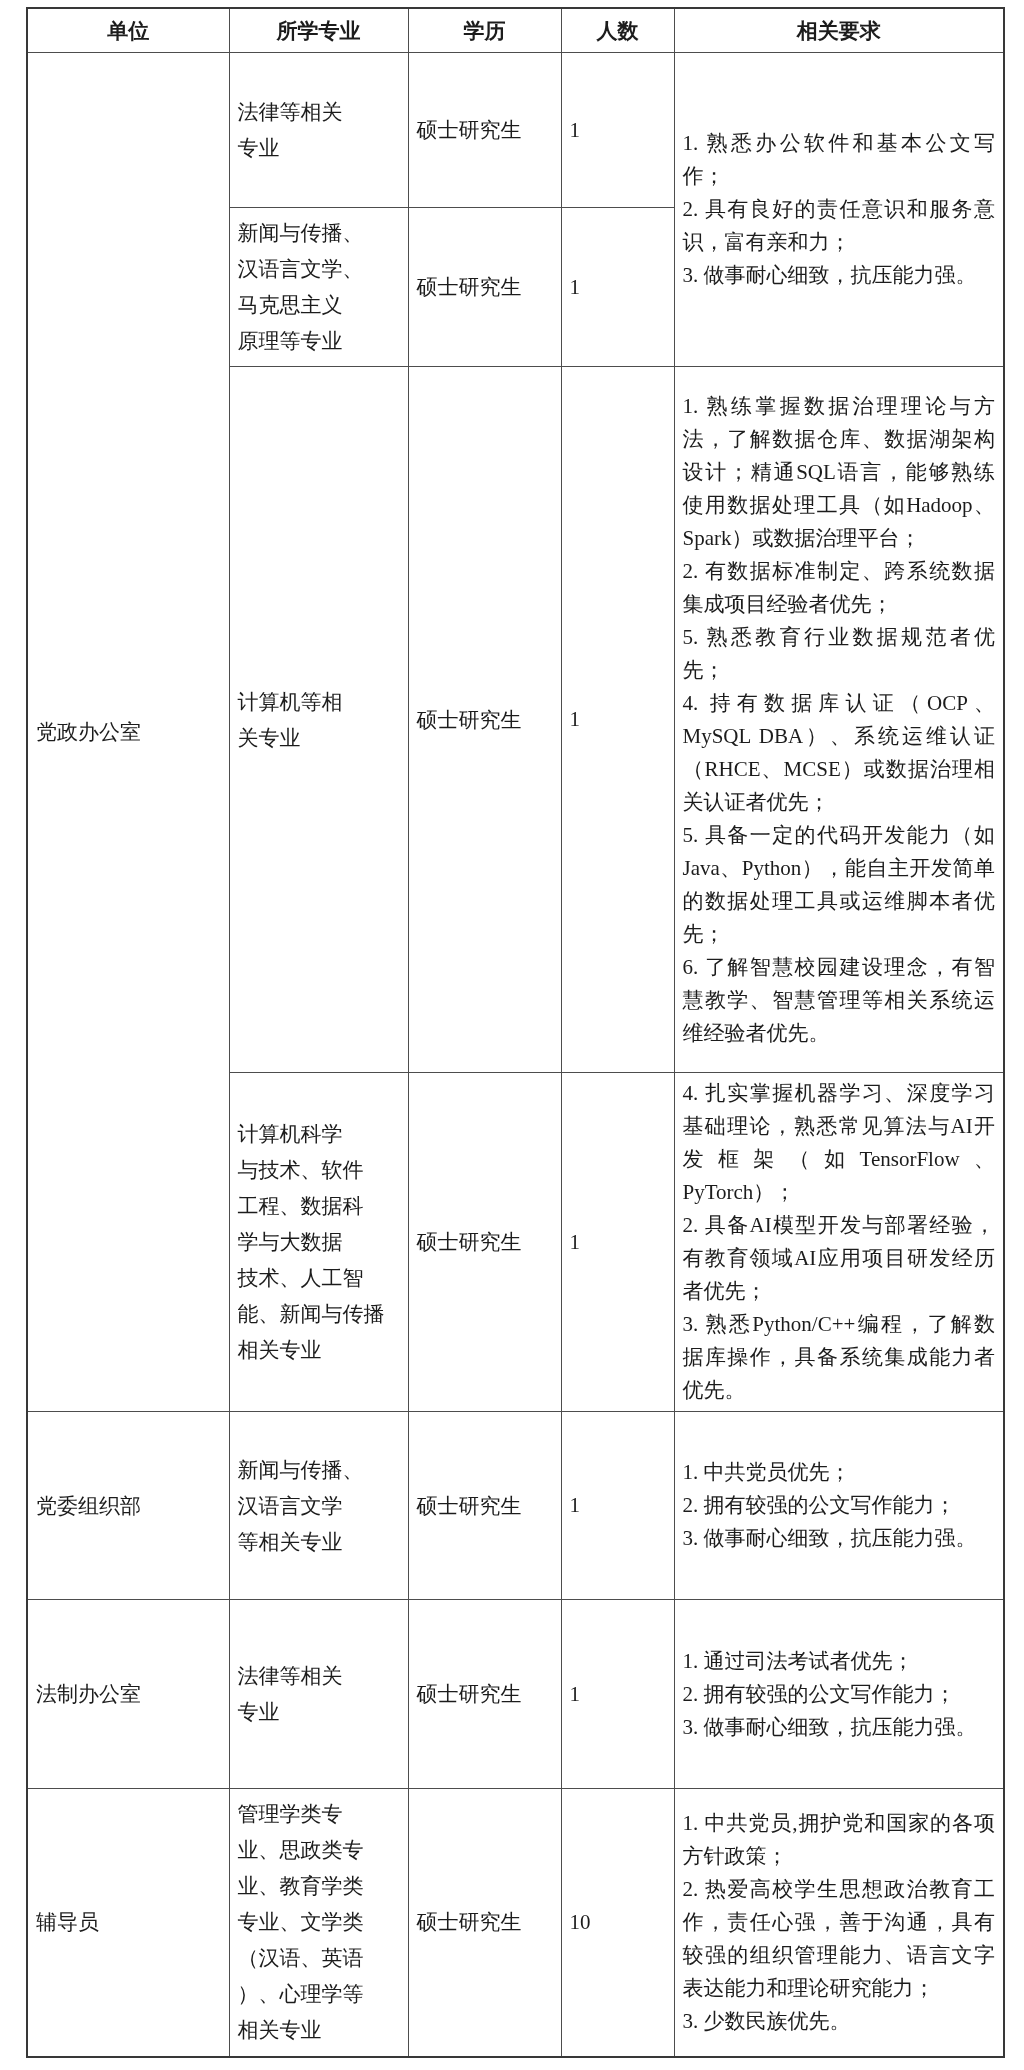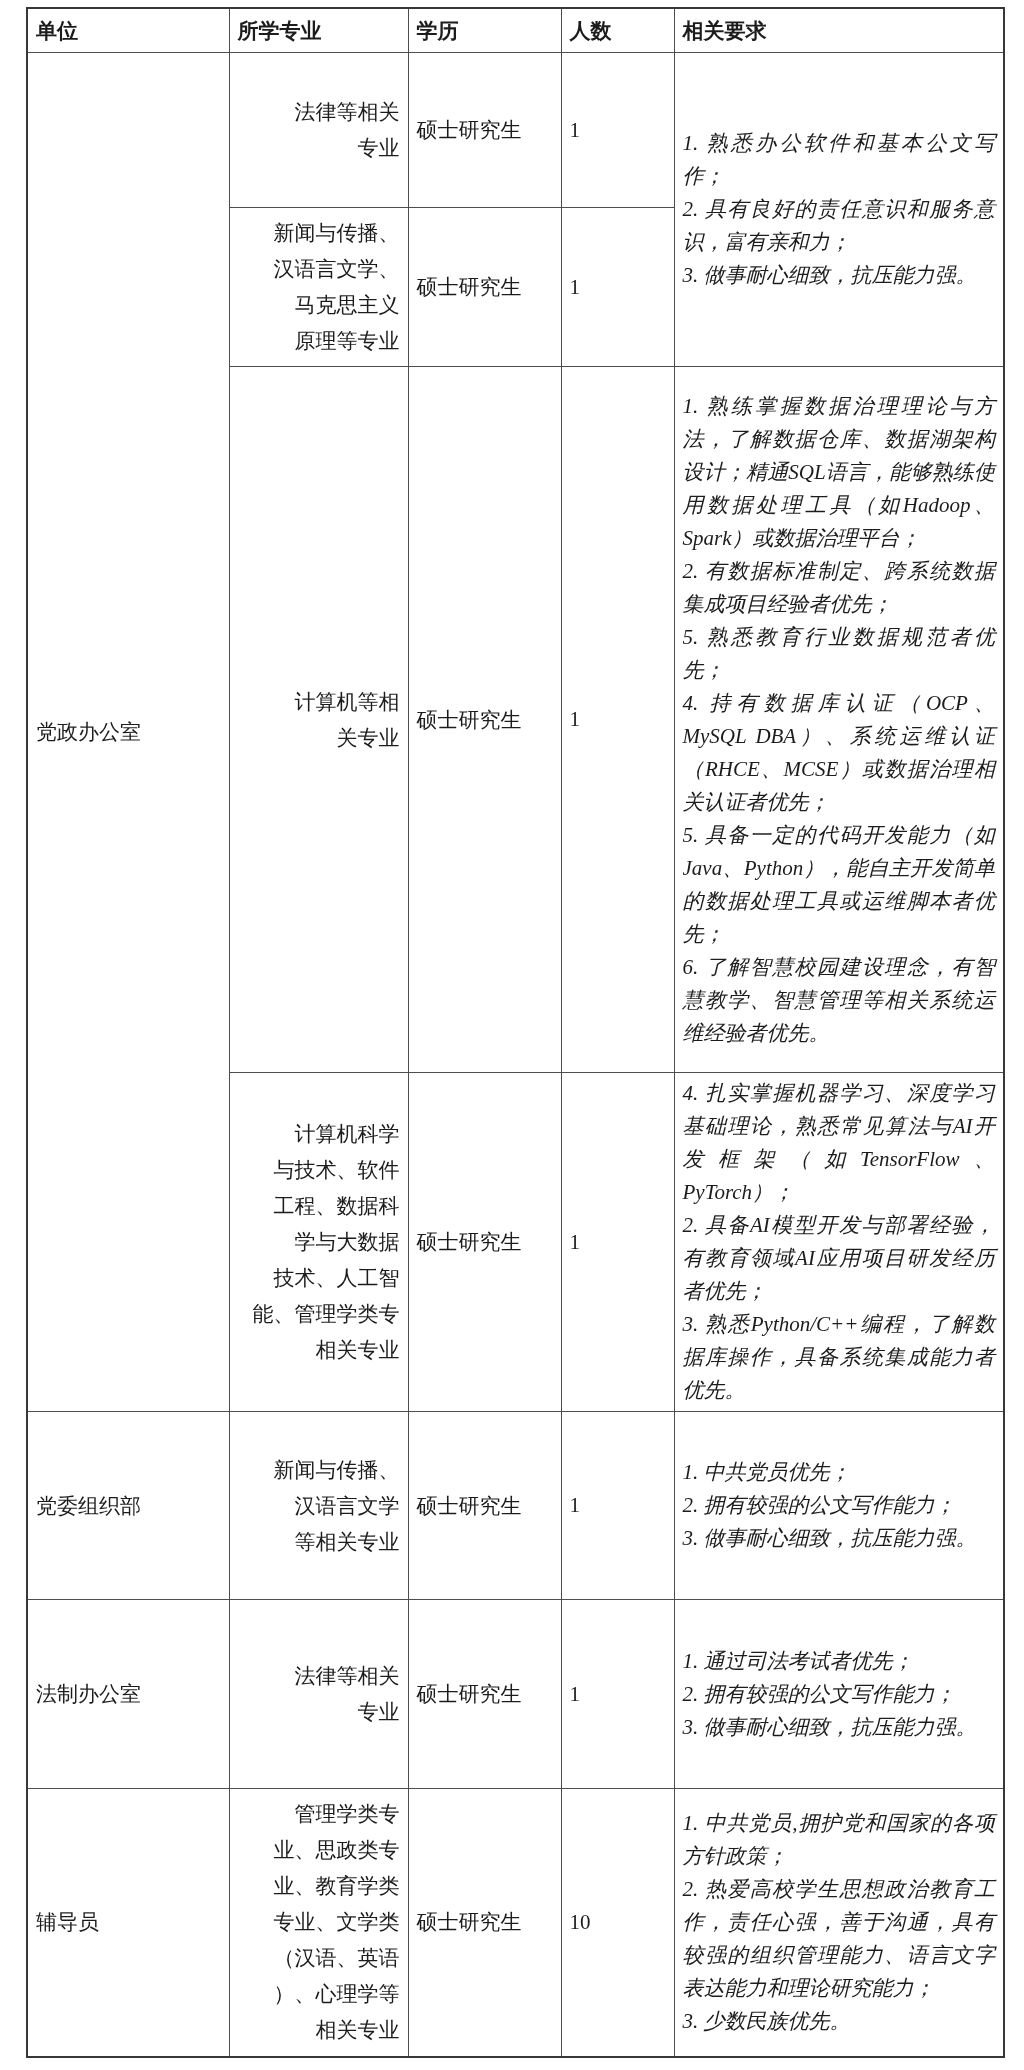--- a/index.html
+++ b/index.html
@@ -35,44 +35,43 @@
   }
   
   col.c-unit   { width: 202px; }
   col.c-major  { width: 179px; }
   col.c-degree { width: 153px; }
   col.c-count  { width: 113px; }
   col.c-req    { width: 330px; }
 
   thead th {
     font-weight: bold;
-    text-align: left;
+    text-align: center;
     height: 35px;
     font-size: 22px;
     border-bottom: 6px double #3a3a3a;
     padding: 2px 4px;
   }
   td.unit, td.degree, td.count {
     white-space: nowrap;
   }
   td.major {
-    text-align: right;
+    text-align: left;
     white-space: pre-line;
     line-height: 36px;
     padding: 4px 2px;
   }
   td.req {
     text-align: justify;
     padding: 6px 12px 6px 11px;
   }
   td.req p {
     margin: 0;
     line-height: 33px;
     text-align: justify;
-    font-style: italic;
   }
   
   tr.h-r1 { height: 155px; }
   tr.h-r2 { height: 159px; }
   tr.h-r3 { height: 706px; }
   tr.h-r4 { height: 334px; }
   tr.h-r5 { height: 188px; }
   tr.h-r6 { height: 189px; }
   tr.h-r7 { height: 268px; }
 </style>
@@ -131,21 +130,21 @@
           <p>5. 具备一定的代码开发能力（如Java、Python），能自主开发简单的数据处理工具或运维脚本者优先；</p>
           <p>6. 了解智慧校园建设理念，有智慧教学、智慧管理等相关系统运维经验者优先。</p>
         </td>
       </tr>
       <tr class="h-r4">
         <td class="major">计算机科学
 与技术、软件
 工程、数据科
 学与大数据
 技术、人工智
-能、管理学类专
+能、新闻与传播
 相关专业</td>
         <td class="degree">硕士研究生</td>
         <td class="count">1</td>
         <td class="req">
           <p>4. 扎实掌握机器学习、深度学习基础理论，熟悉常见算法与AI开发框架（如TensorFlow、PyTorch）；</p>
           <p>2. 具备AI模型开发与部署经验，有教育领域AI应用项目研发经历者优先；</p>
           <p>3. 熟悉Python/C++编程，了解数据库操作，具备系统集成能力者优先。</p>
         </td>
       </tr>
       <tr class="h-r5">

